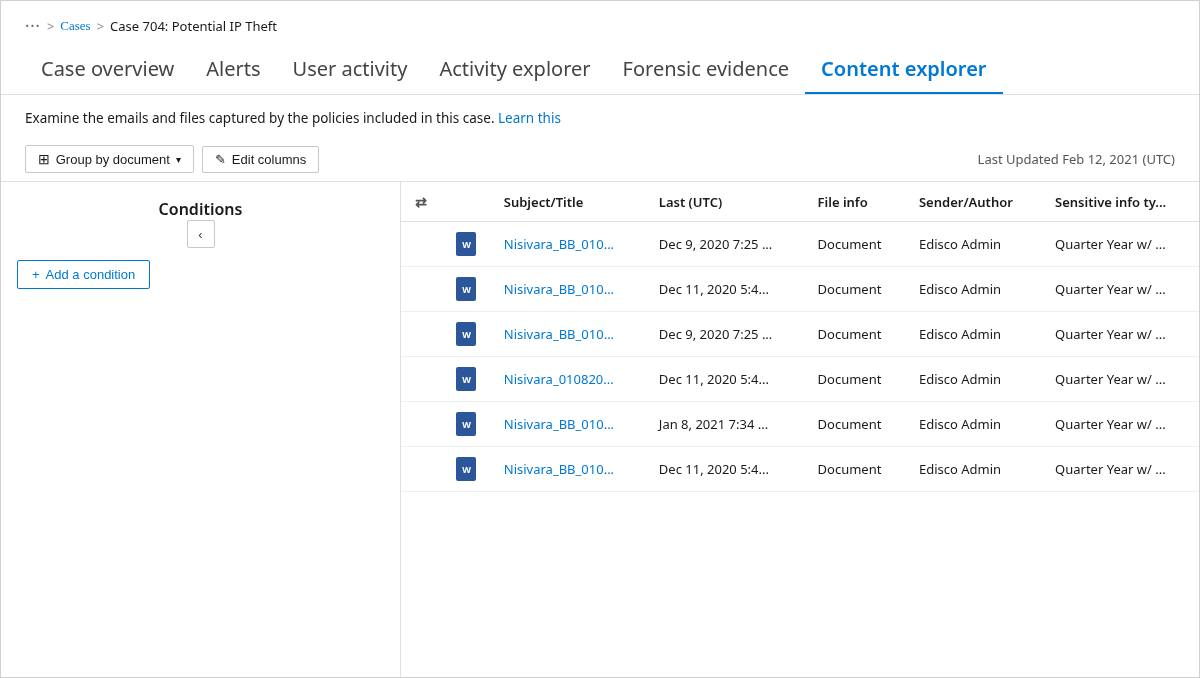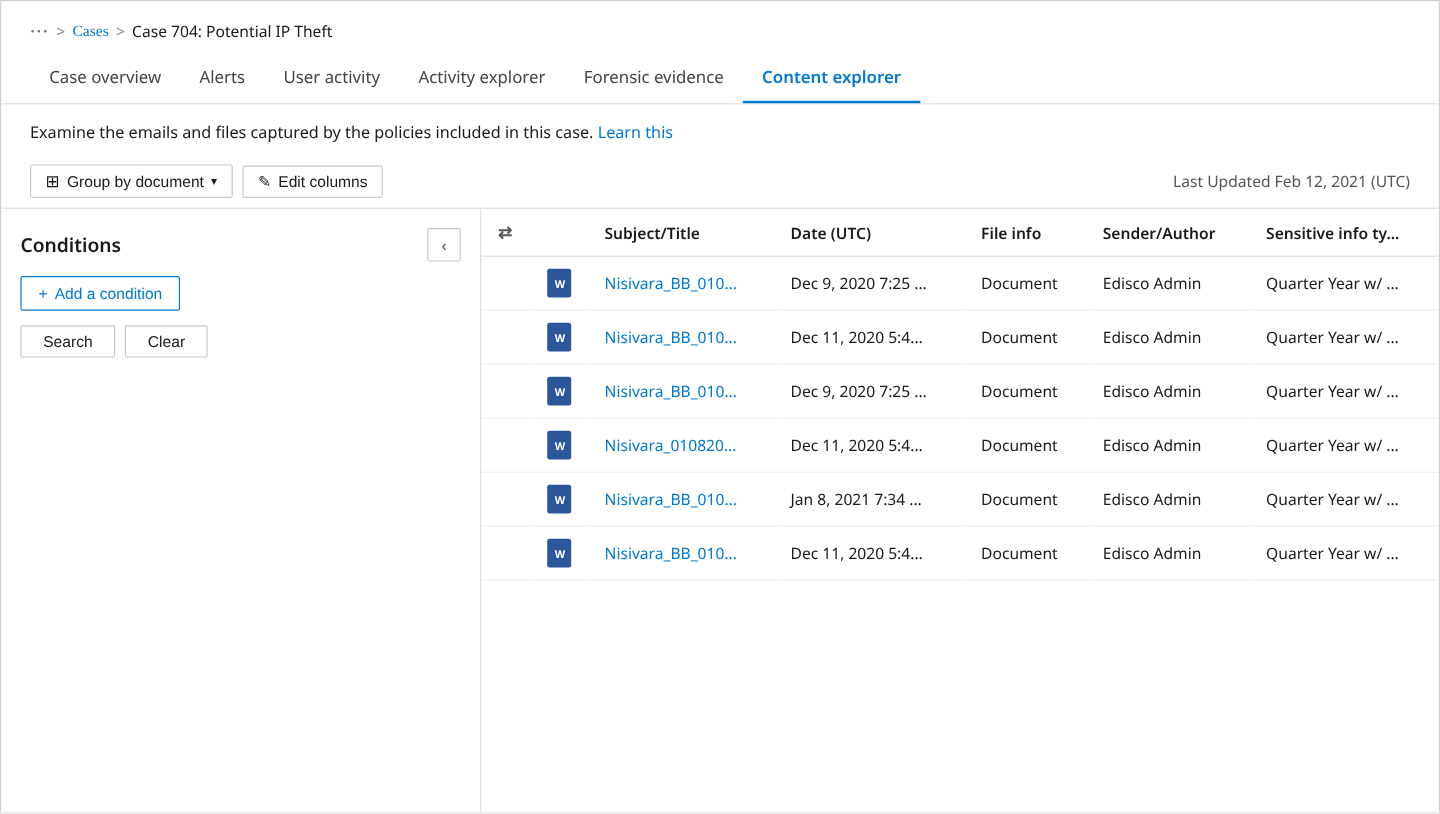--- a/index.html
+++ b/index.html
@@ -39,21 +39,21 @@
     
     .tabs {
       display: flex;
       align-items: flex-end;
       padding: 0 24px;
       border-bottom: 1px solid #e0e0e0;
       gap: 0;
     }
     .tab {
       padding: 8px 16px 10px;
-      font-size: 14px;
+      font-size: 20px;
       color: #444;
       cursor: pointer;
       border-bottom: 2px solid transparent;
       white-space: nowrap;
     }
     .tab.active {
       color: #0078d4;
       border-bottom: 2px solid #0078d4;
       font-weight: 600;
     }
@@ -102,21 +102,21 @@
       min-width: 400px;
       border-right: 1px solid #e0e0e0;
       padding: 16px;
       display: flex;
       flex-direction: column;
       gap: 12px;
     }
     .conditions-header {
       display: flex;
       align-items: center;
-      justify-content: space-between;
+      flex-direction: column;
     }
     .conditions-title {
       font-size: 16px;
       font-weight: 600;
       color: #1a1a1a;
     }
     .collapse-btn {
       width: 28px;
       height: 28px;
       border: 1px solid #c8c8c8;
@@ -260,41 +260,37 @@
       <div class="conditions-header">
         <span class="conditions-title">Conditions</span>
         <button class="collapse-btn">
           <span>‹</span>
         </button>
       </div>
       <button class="add-condition-btn">
         <span>+</span>
         <span>Add a condition</span>
       </button>
-      <div class="conditions-actions">
-        <button class="action-btn">Search</button>
-        <button class="action-btn">Clear</button>
-      </div>
     </div>
 
     <div class="table-area">
       <table>
         <thead>
           <tr>
             <th>
               <div class="check-col">
                 <span style="font-size:14px; color:#555;">⇄</span>
               </div>
             </th>
             <th></th>
             <th>
               Subject/Title
             </th>
             <th>
-              Date (UTC)
+              Last (UTC)
             </th>
             <th>
               File info
             </th>
             <th>
               Sender/Author
             </th>
             <th>
               Sensitive info ty...
             </th>

